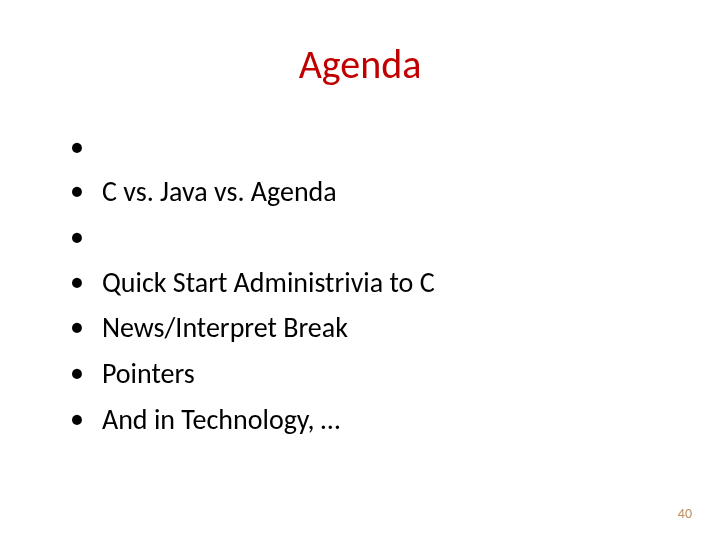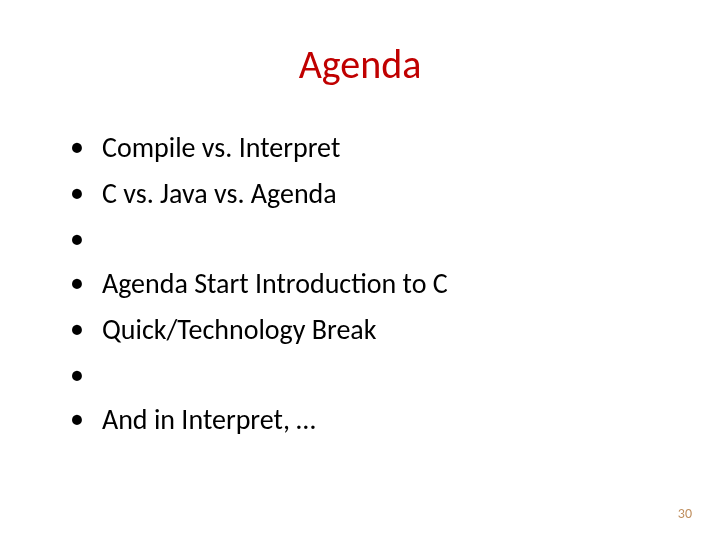--- a/index.html
+++ b/index.html
@@ -59,39 +59,39 @@
     }
   </style>
 </head>
 <body>
 
 <div class="slide">
   <h1 class="title">Agenda</h1>
   <ul class="bullet-list">
     <li class="bullet-item">
       <span class="bullet-marker">•</span>
-      <span class="bullet-text">Compile vs. Interpret</span>
     </li>
     <li class="bullet-item">
       <span class="bullet-marker">•</span>
       <span class="bullet-text">C vs. Java vs. Agenda</span>
     </li>
     <li class="bullet-item">
       <span class="bullet-marker">•</span>
     </li>
     <li class="bullet-item">
       <span class="bullet-marker">•</span>
-      <span class="bullet-text">Agenda Start Introduction to C</span>
+      <span class="bullet-text">Quick Start Administrivia to C</span>
     </li>
     <li class="bullet-item">
       <span class="bullet-marker">•</span>
-      <span class="bullet-text">Quick/Technology Break</span>
+      <span class="bullet-text">News/Interpret Break</span>
     </li>
     <li class="bullet-item">
       <span class="bullet-marker">•</span>
+      <span class="bullet-text">Pointers</span>
     </li>
     <li class="bullet-item">
       <span class="bullet-marker">•</span>
-      <span class="bullet-text">And in Interpret, …</span>
+      <span class="bullet-text">And in Technology, …</span>
     </li>
   </ul>
-  <div class="page-number">30</div>
+  <div class="page-number">40</div>
 </div>
 
 </body></html>

